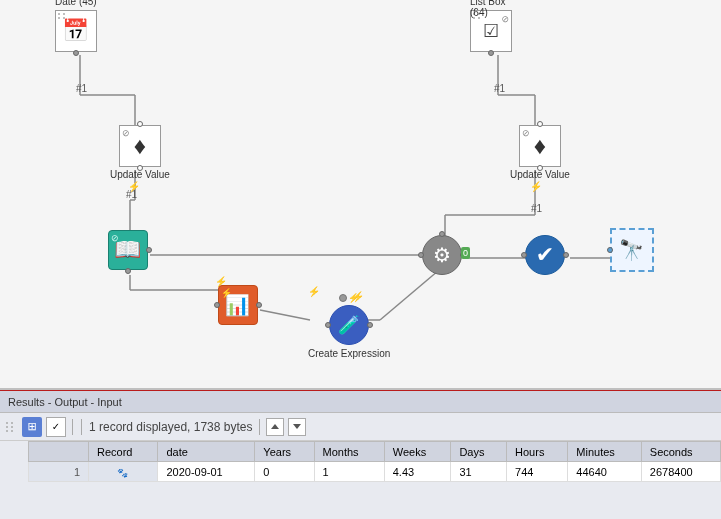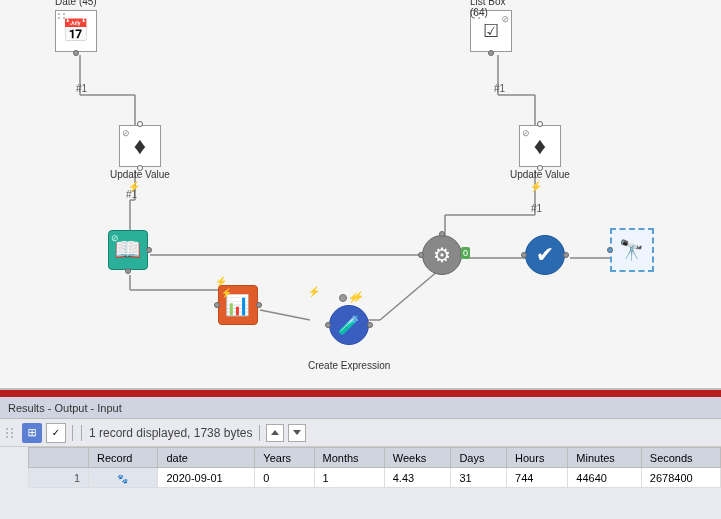--- a/index.html
+++ b/index.html
@@ -74,21 +74,21 @@
     .connector.small {
       width: 6px;
       height: 6px;
     }
 
     
     #results {
       width: 721px;
       height: 129px;
       background: #e8eaf0;
-      border-top: 7px solid #b91c1c;
+      border-top: 1px solid #b91c1c;
     }
 
     #results-header {
       background: #d0d4e0;
       height: 22px;
       display: flex;
       align-items: center;
       padding: 0 8px;
       border-bottom: 1px solid #bbb;
       font-size: 11px;
@@ -381,21 +381,21 @@
     <div style="display:flex;flex-direction:column;align-items:center;">
       <div style="display:flex; align-items:center; gap:2px; margin-bottom:2px;">
         <div style="width:8px;height:8px;border-radius:50%;background:#999;border:1px solid #777;"></div>
         <span style="font-size:9px;color:#666;">⚡</span>
       </div>
       <div class="colored-node icon-formula" style="border:1px solid #2a4eb0; border-radius:50%;">
         <span class="icon-white" style="font-size:18px;">🧪</span>
         <div class="connector left small" style="background:#999;"></div>
         <div class="connector right small" style="background:#999;"></div>
       </div>
-      <div class="node-label" style="margin-top:15px;">Create Expression</div>
+      <div class="node-label" style="margin-top:3px;">Create Expression</div>
     </div>
   </div>
 
   <div class="node" style="left:422px; top:235px;">
     <div class="colored-node icon-join" style="border:1px solid #666; border-radius:50%; background:#888;">
       <span class="icon-white" style="font-size:20px;">⚙</span>
       <div class="connector top small" style="background:#999;"></div>
       <div class="connector left small" style="background:#999;"></div>
       <div class="connector right small" style="background:#999;"></div>
     </div>

